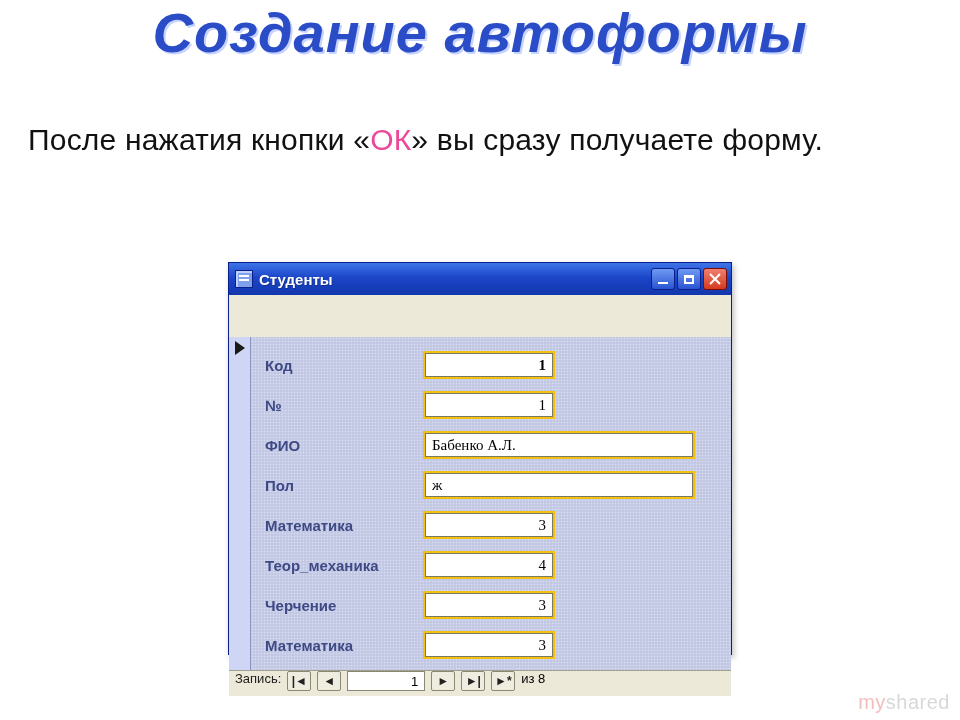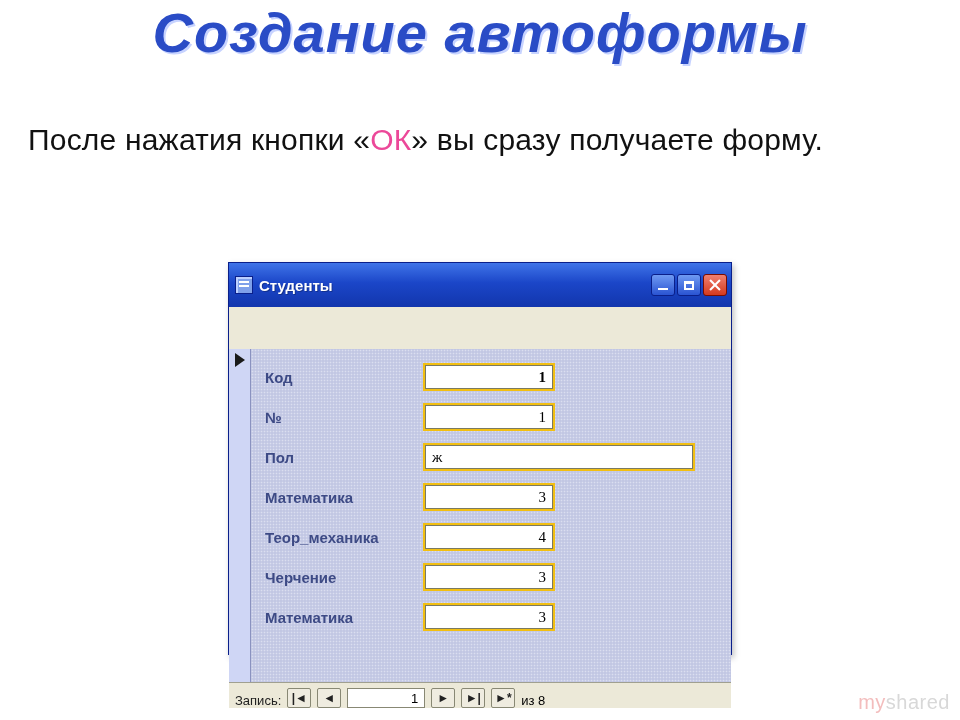--- a/index.html
+++ b/index.html
@@ -50,21 +50,21 @@
   .win {
     position: absolute;
     left: 228px; top: 262px;
     width: 504px; height: 393px;
     border: 1px solid #0a1f8a;
     background: #ece9d8;
     box-shadow: 2px 3px 6px rgba(0,0,0,0.25);
     font-family: Tahoma, Arial, sans-serif;
   }
   .titlebar {
-    height: 44px;
+    height: 32px;
     background: linear-gradient(to bottom, #3f74e8 0%, #1b46c8 45%, #1236ad 100%);
     display: flex; align-items: center;
     padding: 0 4px 0 6px;
     gap: 6px;
   }
   .titlebar .form-icon {
     width: 18px; height: 18px;
     background: #7fa0ea;
     border: 1px solid #0a1f8a;
     box-shadow: inset 2px 2px 0 #bcd0ff;
@@ -160,21 +160,21 @@
     display: flex; align-items: center;
   }
   .field.num { width: 128px; justify-content: flex-end; }
   .field.txt { width: 268px; justify-content: flex-start; }
   .field.first-val { font-weight: bold; }
 
   .navbar {
     height: 26px;
     background: #ece9d8;
     border-top: 1px solid #a0a090;
-    display: flex; align-items: flex-end;
+    display: flex; align-items: flex-start;
     padding: 0 6px;
     gap: 6px;
     font-size: 13px;
   }
   .navbar .nav-label { color:#222; }
   .nav-btn {
     width: 24px; height: 20px;
     background: #efece0;
     border: 1px solid #888874;
     border-radius: 2px;
@@ -243,20 +243,26 @@
               <div class="field num first-val">1</div>
             </div>
           </div>
           <div class="row">
             <div class="lbl">№</div>
             <div class="field-wrap">
               <div class="field num">1</div>
             </div>
           </div>
           <div class="row">
+            <div class="lbl">ФИО</div>
+            <div class="field-wrap">
+              <div class="field txt">Бабенко А.Л.</div>
+            </div>
+          </div>
+          <div class="row">
             <div class="lbl">Пол</div>
             <div class="field-wrap">
               <div class="field txt">ж</div>
             </div>
           </div>
           <div class="row">
             <div class="lbl">Математика</div>
             <div class="field-wrap">
               <div class="field num">3</div>
             </div>

